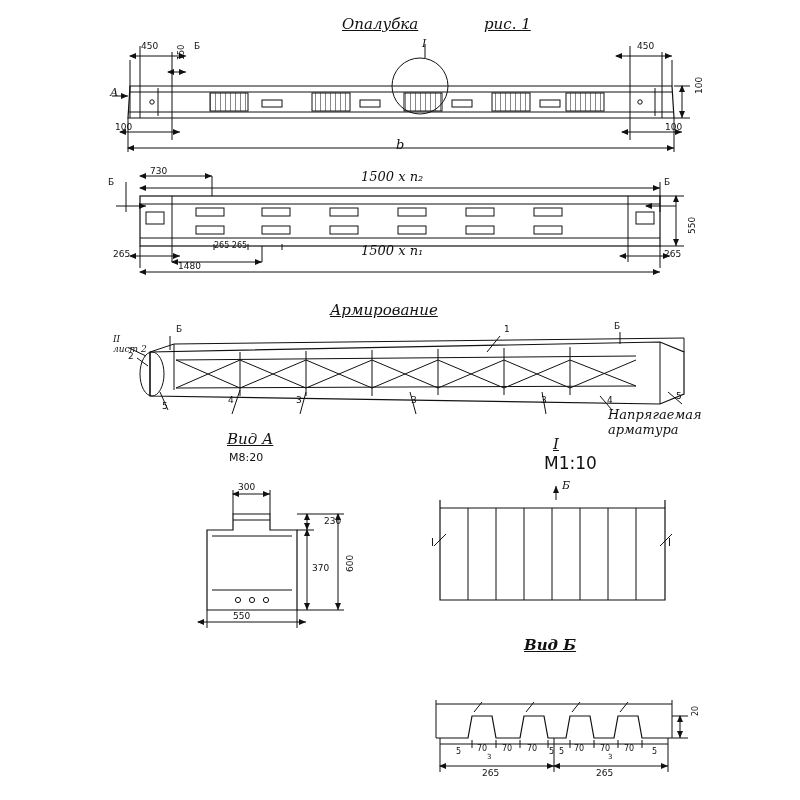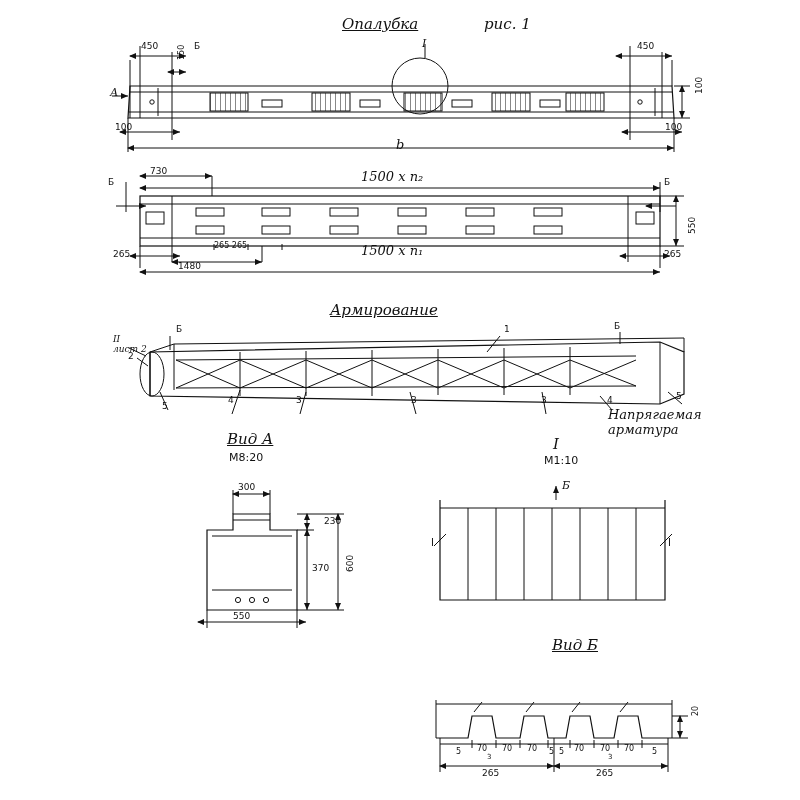--- a/index.html
+++ b/index.html
@@ -30,20 +30,21 @@
     line-height: 1;
   }
   .title {
     position: absolute;
     font-family: "DejaVu Serif", serif;
     font-style: italic;
     font-size: 15px;
     color: #111;
     white-space: nowrap;
     line-height: 1;
+    text-decoration: underline;
   }
   .title.u { text-decoration: underline; }
   .small-it {
     position: absolute;
     font-family: "DejaVu Serif", serif;
     font-style: italic;
     font-size: 13px;
     white-space: nowrap;
     line-height: 1.15;
   }
@@ -285,23 +286,23 @@
     <line x1="642" y1="740" x2="642" y2="748"></line>
   </g>
 </svg>
 
 
 <div class="title u" style="left:342px; top:17px;">Опалубка</div>
 <div class="title" style="left:484px; top:17px;">рис. 1</div>
 <div class="title u" style="left:330px; top:303px;">Армирование</div>
 <div class="title u" style="left:227px; top:432px;">Вид А</div>
 <div class="dim" style="left:229px; top:452px; font-size:11px;">М8:20</div>
-<div class="title u" style="left:552px; top:638px;">Вид Б</div>
+<div class="title u" style="left:524px; top:638px;font-weight:bold;">Вид Б</div>
 <div class="title" style="left:553px; top:437px;">I</div>
-<div class="dim" style="left:544px; top:455px; font-size:11px;">М1:10</div>
+<div class="dim" style="left:544px; top:455px; font-size:17px;">М1:10</div>
 
 
 <div class="dim" style="left:141px; top:42px;">450</div>
 <div class="dim" style="left:637px; top:42px;">450</div>
 <div class="dim" style="left:194px; top:42px;">Б</div>
 <div class="dim rot90" style="left:178px; top:60px; font-size:8px;">150</div>
 <div class="dim" style="left:110px; top:87px; font-size:11px; font-family:'DejaVu Serif',serif; font-style:italic;">А</div>
 <div class="dim" style="left:422px; top:38px; font-size:11px; font-family:'DejaVu Serif',serif; font-style:italic;">I</div>
 <div class="dim" style="left:115px; top:123px;">100</div>
 <div class="dim" style="left:665px; top:123px;">100</div>

